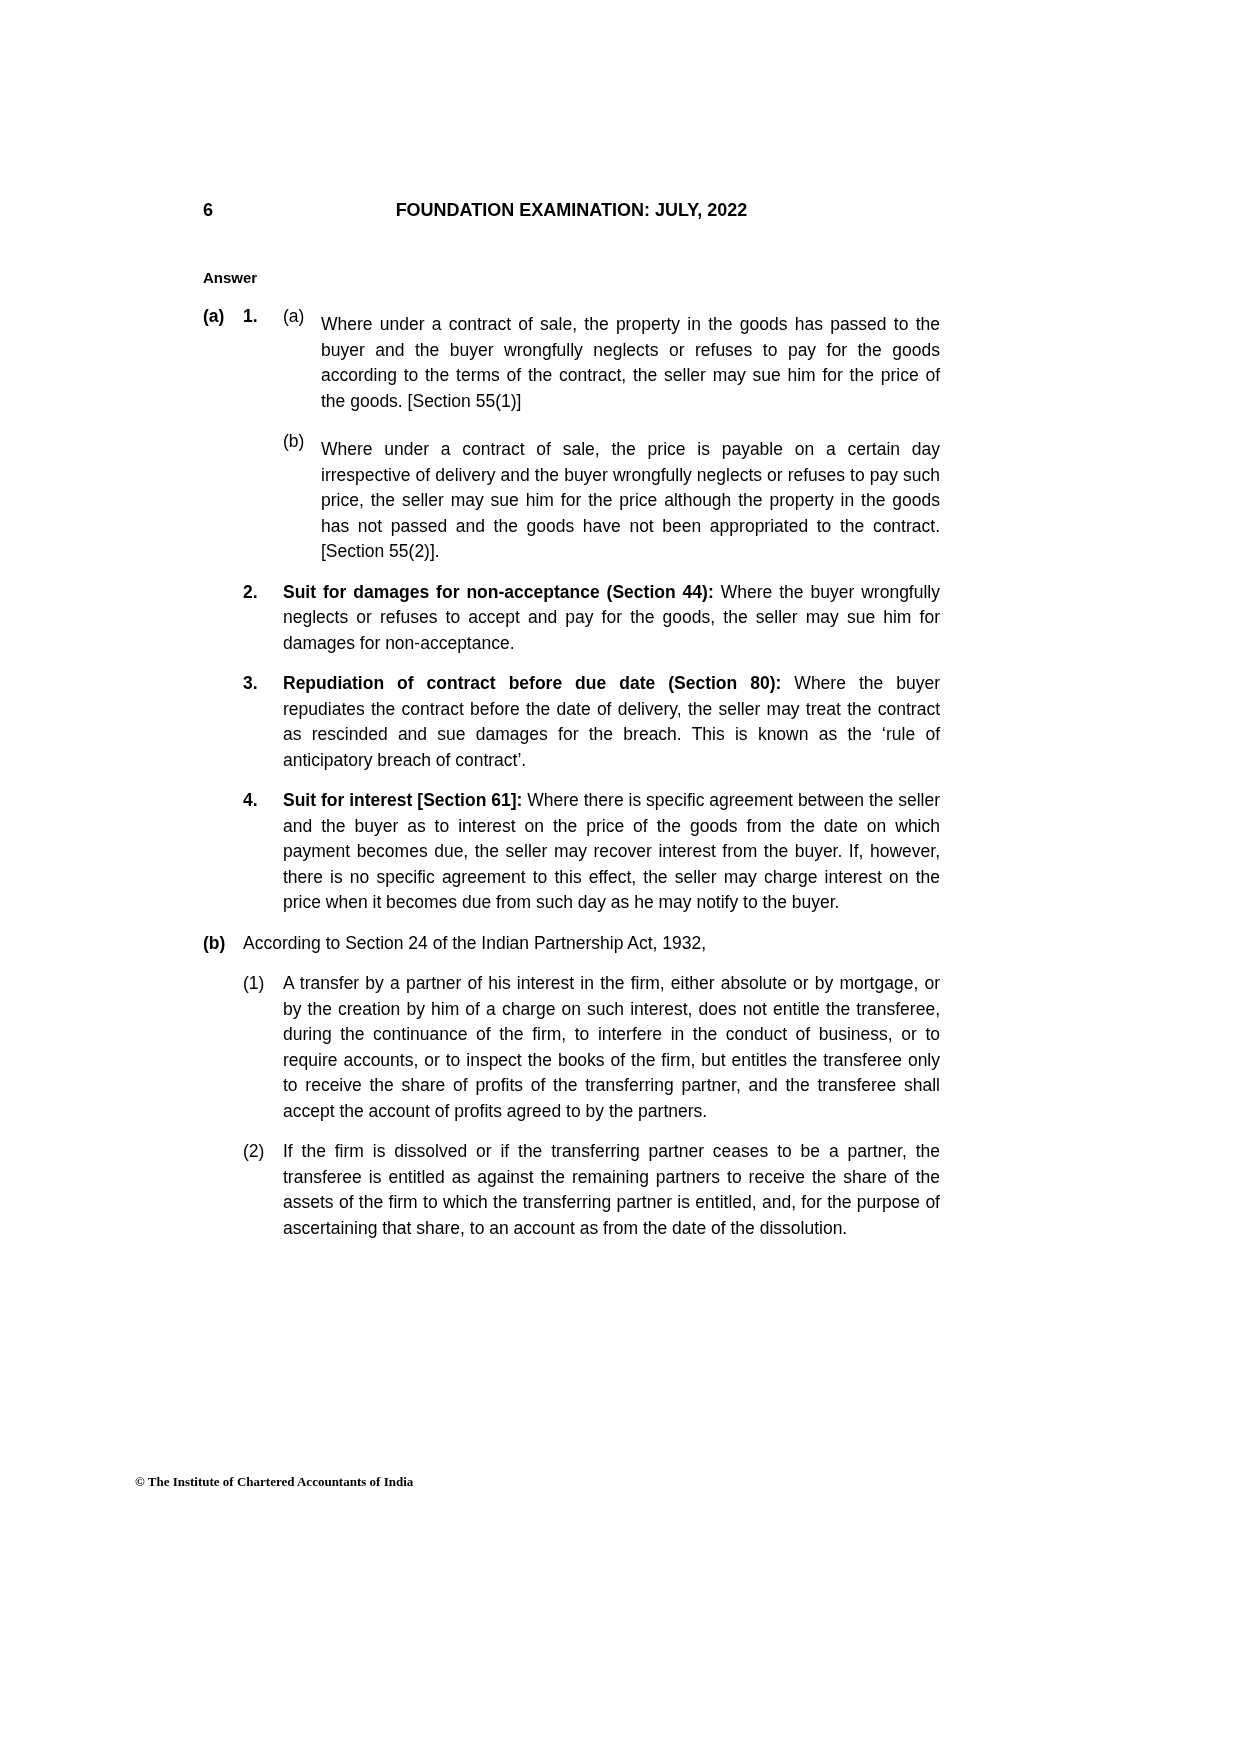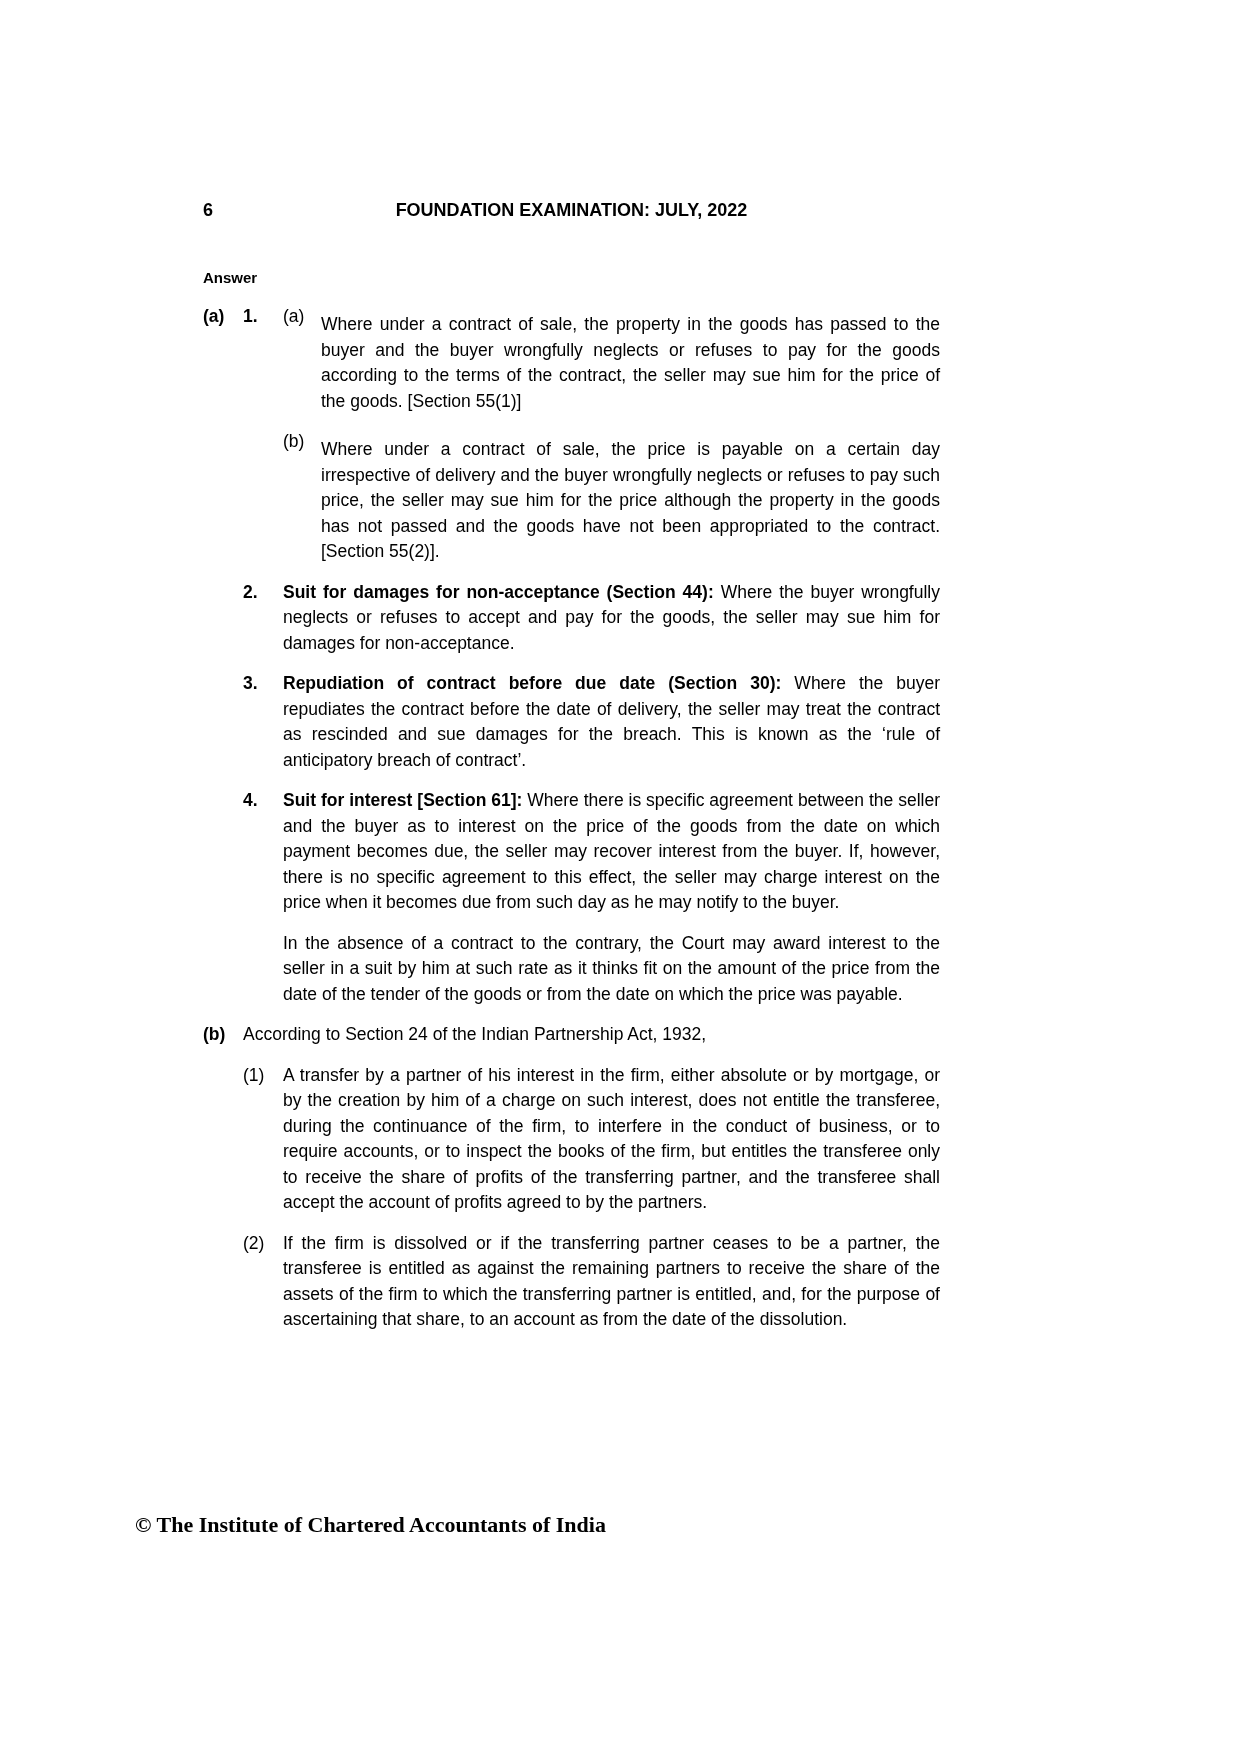--- a/index.html
+++ b/index.html
@@ -70,24 +70,24 @@
   .slabel {
     flex: 0 0 38px;
     font-size: 17.5px;
     line-height: 25.5px;
   }
   .sbody { flex: 1; min-width: 0; margin-top: 8px; }
   .bold { font-weight: bold; }
   .footer {
     position: absolute;
     left: 135px;
-    top: 1512px;
+    top: 1474px;
     font-family: "Liberation Serif", serif;
     font-weight: bold;
-    font-size: 22px;
+    font-size: 13px;
   }
 </style>
 </head>
 <body>
 
 <div class="page">
   <div class="content">
 
     <div class="header">
       <span class="page-num">6</span>
@@ -123,29 +123,28 @@
         <div class="item">
           <div class="inum bold">2.</div>
           <div class="ibody">
             <p class="body-text"><span class="bold">Suit for damages for non-acceptance (Section 44):</span> <span>Where the buyer wrongfully neglects or refuses to accept and pay for the goods, the seller may sue him for damages for non-acceptance.</span></p>
           </div>
         </div>
 
         <div class="item">
           <div class="inum bold">3.</div>
           <div class="ibody">
-            <p class="body-text"><span class="bold">Repudiation of contract before due date (Section 30):</span> <span>Where the buyer repudiates the contract before the date of delivery, the seller may treat the contract as rescinded and sue damages for the breach. This is known as the ‘rule of anticipatory breach of contract’.</span></p>
+            <p class="body-text"><span class="bold">Repudiation of contract before due date (Section 80):</span> <span>Where the buyer repudiates the contract before the date of delivery, the seller may treat the contract as rescinded and sue damages for the breach. This is known as the ‘rule of anticipatory breach of contract’.</span></p>
           </div>
         </div>
 
         <div class="item">
           <div class="inum bold">4.</div>
           <div class="ibody">
             <p class="body-text"><span class="bold">Suit for interest [Section 61]:</span> <span>Where there is specific agreement between the seller and the buyer as to interest on the price of the goods from the date on which payment becomes due, the seller may recover interest from the buyer. If, however, there is no specific agreement to this effect, the seller may charge interest on the price when it becomes due from such day as he may notify to the buyer.</span></p>
-            <p class="body-text">In the absence of a contract to the contrary, the Court may award interest to the seller in a suit by him at such rate as it thinks fit on the amount of the price from the date of the tender of the goods or from the date on which the price was payable.</p>
           </div>
         </div>
 
       </div>
     </div>
 
     <div class="part">
       <div class="plabel">(b)</div>
       <div class="pbody">
         <p class="body-text">According to Section 24 of the Indian Partnership Act, 1932,</p>

